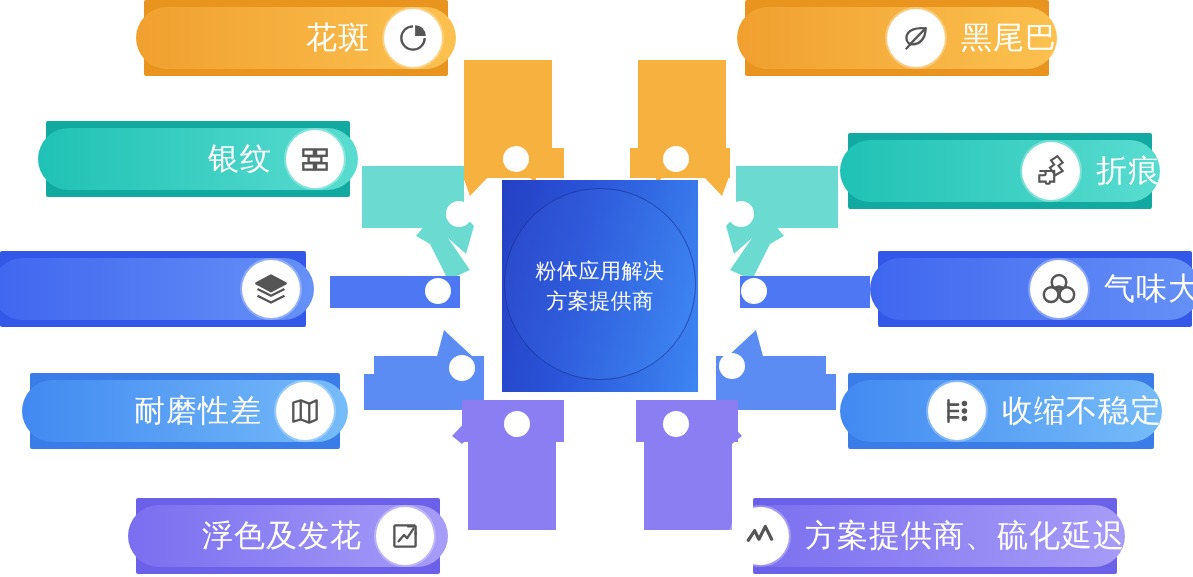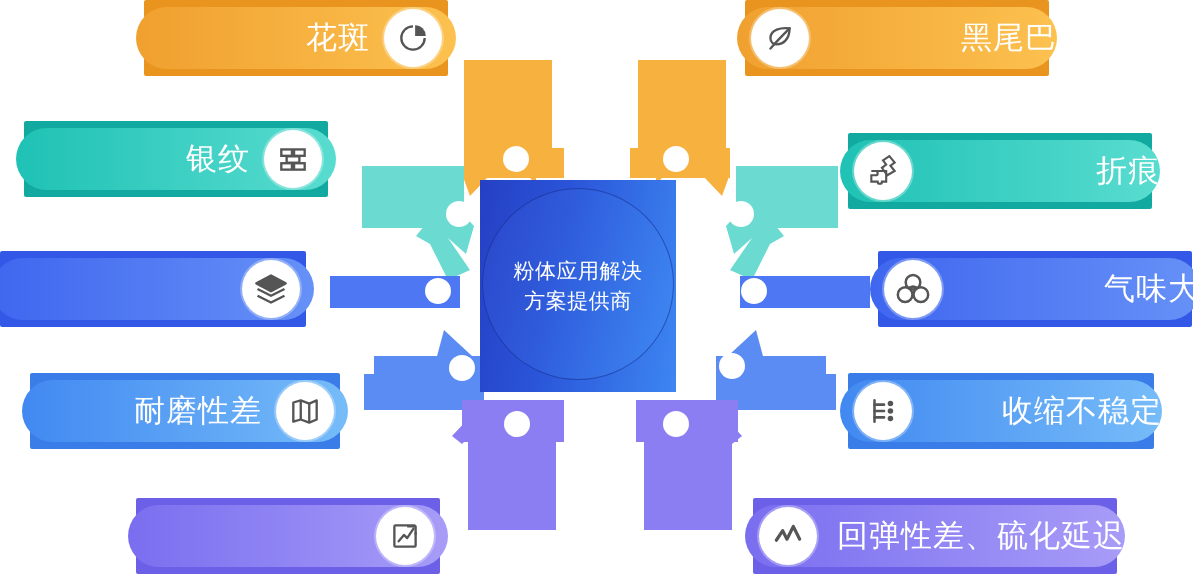--- a/index.html
+++ b/index.html
@@ -10,21 +10,21 @@
     overflow:hidden;
   }
   #stage{position:relative;width:1193px;height:577px;}
 
   
   #connectors{position:absolute;left:0;top:0;width:1193px;height:577px;}
 
   
   .center-node{
     position:absolute;
-    left:480px;top:180px;width:196px;height:212px;
+    left:502px;top:180px;width:196px;height:212px;
     background:linear-gradient(100deg,#2540c4 0%,#2a54d8 38%,#3d86f2 100%);
     text-decoration:underline;
   }
   .center-circle{
     position:absolute;left:2px;top:8px;width:192px;height:192px;
     border-radius:50%;
     background:linear-gradient(105deg,#2b46c9 0%,#2f5cdc 40%,#3f8bf4 100%);
     box-shadow:inset 0 0 0 1px rgba(20,40,140,.55);
   }
   .center-label{
@@ -43,21 +43,21 @@
     position:absolute;left:8px;top:-7px;right:8px;bottom:-7px;
     border-radius:2px;
   }
   .pill{
     position:absolute;left:0;top:0;right:0;bottom:0;
     border-radius:999px;
     display:flex;align-items:center;
     box-sizing:border-box;
   }
   .pill.right-icon{justify-content:flex-end;padding-right:14px;}
-  .pill.left-icon{justify-content:space-between;padding-left:14px;}
+  .pill.left-icon{justify-content:flex-end;padding-left:14px;}
   .pill-text{
     color:#ffffff;font-size:31px;letter-spacing:1px;white-space:nowrap;
   }
   .pill.right-icon .pill-text{margin-right:14px;}
   .pill.left-icon .pill-text{margin-left:16px;}
   .icon-badge{
     width:58px;height:58px;border-radius:50%;
     background:#ffffff;
     display:flex;align-items:center;justify-content:center;
     flex:0 0 auto;
@@ -175,21 +175,21 @@
       <span class="icon-badge">
         <svg width="34" height="34" viewBox="0 0 32 32" fill="none" stroke="#555" stroke-width="2.2" stroke-linecap="round">
           <path d="M25 7c0 10-6 15-12 15-3 0-6-2-6-6 0-8 10-10 18-9z"></path>
           <path d="M7 26 C12 20 18 14 25 7"></path>
         </svg>
       </span>
       <span class="pill-text">黑尾巴</span>
     </div>
   </div>
 
-  <div class="pill-wrap" style="left:16px;top:128px;width:320px;height:62px;text-decoration:underline;">
+  <div class="pill-wrap" style="left:38px;top:128px;width:320px;height:62px;text-decoration:underline;">
     <div class="pill-back c-teal-back"></div>
     <div class="pill c-teal right-icon">
       <span class="pill-text">银纹</span>
       <span class="icon-badge">
         <svg width="34" height="34" viewBox="0 0 32 32" fill="none" stroke="#555" stroke-width="2.2">
           <rect x="5" y="7" width="10" height="6"></rect>
           <rect x="17" y="7" width="10" height="6"></rect>
           <rect x="10" y="13.5" width="12" height="6"></rect>
           <rect x="5" y="20" width="10" height="6"></rect>
           <rect x="17" y="20" width="10" height="6"></rect>
@@ -267,35 +267,36 @@
           <circle cx="23" cy="23" r="2.6" fill="#555" stroke="none"></circle>
         </svg>
       </span>
       <span class="pill-text">收缩不稳定</span>
     </div>
   </div>
 
   <div class="pill-wrap" style="left:128px;top:505px;width:320px;height:62px;">
     <div class="pill-back c-purple-back"></div>
     <div class="pill c-purple right-icon">
+      <span class="pill-text">浮色及发花</span>
       <span class="icon-badge">
         <svg width="34" height="34" viewBox="0 0 32 32" fill="none" stroke="#555" stroke-width="2.2" stroke-linecap="round" stroke-linejoin="round">
           <path d="M25 6 H7 a1 1 0 0 0-1 1 V25 a1 1 0 0 0 1 1 H25 a1 1 0 0 0 1-1 V13"></path>
           <path d="M10 21 L15 15 L18 18 L24 9"></path>
           <path d="M19 7 H26 V14"></path>
         </svg>
       </span>
     </div>
   </div>
 
   <div class="pill-wrap" style="left:745px;top:505px;width:380px;height:62px;">
     <div class="pill-back c-purple-back"></div>
     <div class="pill c-purple left-icon">
       <span class="icon-badge">
         <svg width="34" height="34" viewBox="0 0 32 32" fill="none" stroke="#555" stroke-width="3" stroke-linecap="round" stroke-linejoin="round">
           <path d="M5 20 L11 11 L15 19 L21 7 L27 19"></path>
         </svg>
       </span>
-      <span class="pill-text">回弹性差、硫化延迟</span>
+      <span class="pill-text">方案提供商、硫化延迟</span>
     </div>
   </div>
 
 </div>
 
 </body></html>

